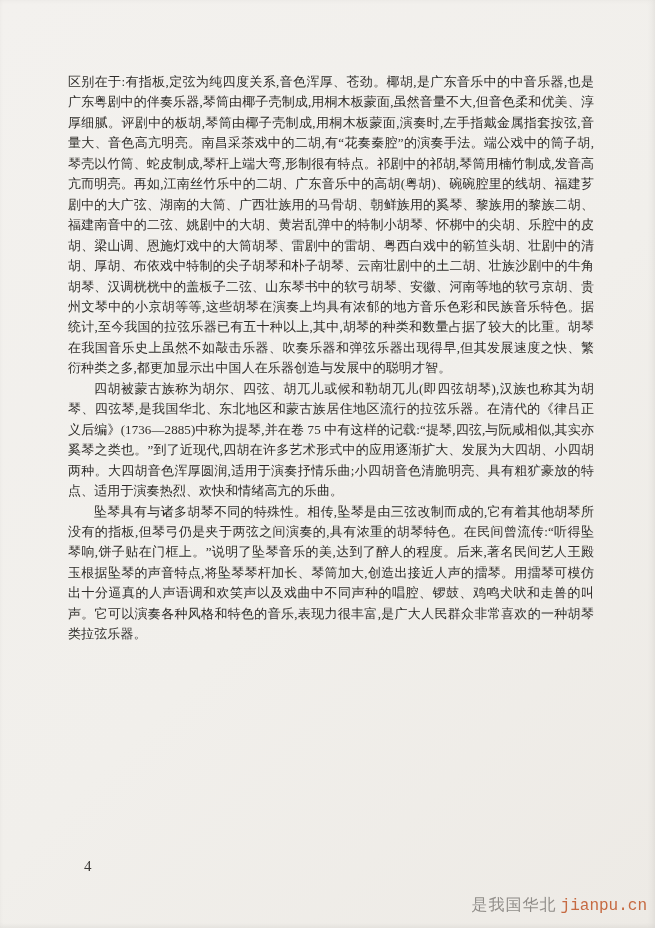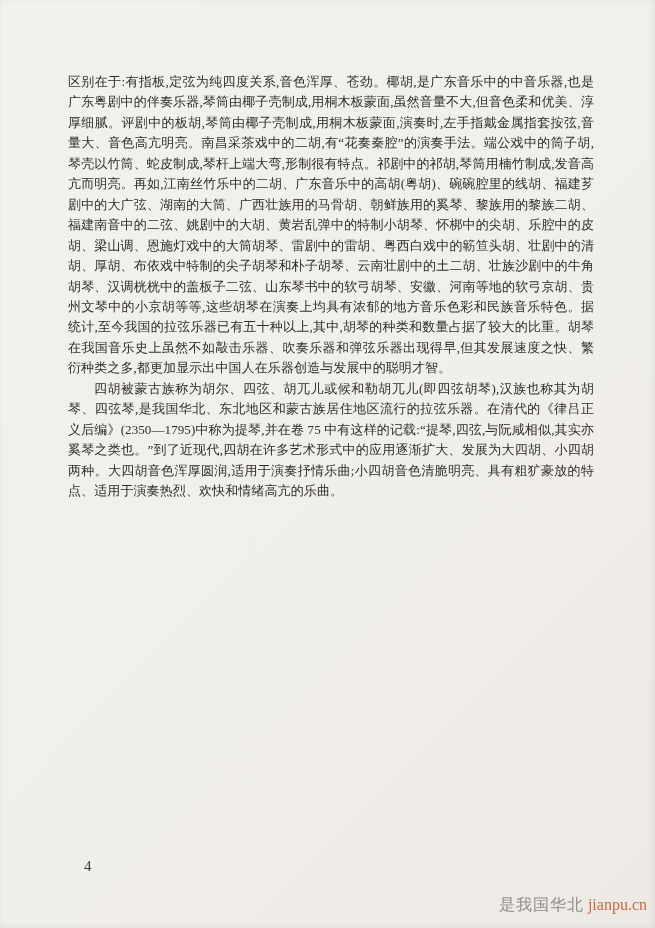--- a/index.html
+++ b/index.html
@@ -40,32 +40,33 @@
     position:absolute;
     right:8px;top:895px;
     font-size:16px;
     color:#908d89;
     letter-spacing:1px;
     white-space:nowrap;
   }
   .watermark .wm-url{
     color:#c66a42;
     letter-spacing:0;
-    font-family:Liberation Serif, serif;
+    font-family:Liberation Mono, monospace;
     margin-left:4px;
   }
 </style>
 </head>
 <body>
 
 <div class="page">
 
   <div class="text-block">
     <p class="para">区别在于:有指板,定弦为纯四度关系,音色浑厚、苍劲。椰胡,是广东音乐中的中音乐器,也是广东粤剧中的伴奏乐器,琴筒由椰子壳制成,用桐木板蒙面,虽然音量不大,但音色柔和优美、淳厚细腻。评剧中的板胡,琴筒由椰子壳制成,用桐木板蒙面,演奏时,左手指戴金属指套按弦,音量大、音色高亢明亮。南昌采茶戏中的二胡,有“花奏秦腔”的演奏手法。端公戏中的筒子胡,琴壳以竹筒、蛇皮制成,琴杆上端大弯,形制很有特点。祁剧中的祁胡,琴筒用楠竹制成,发音高亢而明亮。再如,江南丝竹乐中的二胡、广东音乐中的高胡(粤胡)、碗碗腔里的线胡、福建芗剧中的大广弦、湖南的大筒、广西壮族用的马骨胡、朝鲜族用的奚琴、黎族用的黎族二胡、福建南音中的二弦、姚剧中的大胡、黄岩乱弹中的特制小胡琴、怀梆中的尖胡、乐腔中的皮胡、梁山调、恩施灯戏中的大筒胡琴、雷剧中的雷胡、粤西白戏中的簕笪头胡、壮剧中的清胡、厚胡、布依戏中特制的尖子胡琴和朴子胡琴、云南壮剧中的土二胡、壮族沙剧中的牛角胡琴、汉调桄桄中的盖板子二弦、山东琴书中的软弓胡琴、安徽、河南等地的软弓京胡、贵州文琴中的小京胡等等,这些胡琴在演奏上均具有浓郁的地方音乐色彩和民族音乐特色。据统计,至今我国的拉弦乐器已有五十种以上,其中,胡琴的种类和数量占据了较大的比重。胡琴在我国音乐史上虽然不如敲击乐器、吹奏乐器和弹弦乐器出现得早,但其发展速度之快、繁衍种类之多,都更加显示出中国人在乐器创造与发展中的聪明才智。</p>
-    <p class="para indent">四胡被蒙古族称为胡尔、四弦、胡兀儿或候和勒胡兀儿(即四弦胡琴),汉族也称其为胡琴、四弦琴,是我国华北、东北地区和蒙古族居住地区流行的拉弦乐器。在清代的《律吕正义后编》(2350—1795)中称为提琴,并在卷 75 中有这样的记载:“提琴,四弦,与阮咸相似,其实亦奚琴之类也。”到了近现代,四胡在许多艺术形式中的应用逐渐扩大、发展为大四胡、小四胡两种。大四胡音色浑厚圆润,适用于演奏抒情乐曲;小四胡音色清脆明亮、具有粗犷豪放的特点、适用于演奏热烈、欢快和情绪高亢的乐曲。</p>
+    <p class="para indent">四胡被蒙古族称为胡尔、四弦、胡兀儿或候和勒胡兀儿(即四弦胡琴),汉族也称其为胡琴、四弦琴,是我国华北、东北地区和蒙古族居住地区流行的拉弦乐器。在清代的《律吕正义后编》(1736—2885)中称为提琴,并在卷 75 中有这样的记载:“提琴,四弦,与阮咸相似,其实亦奚琴之类也。”到了近现代,四胡在许多艺术形式中的应用逐渐扩大、发展为大四胡、小四胡两种。大四胡音色浑厚圆润,适用于演奏抒情乐曲;小四胡音色清脆明亮、具有粗犷豪放的特点、适用于演奏热烈、欢快和情绪高亢的乐曲。</p>
+    <p class="para indent">坠琴具有与诸多胡琴不同的特殊性。相传,坠琴是由三弦改制而成的,它有着其他胡琴所没有的指板,但琴弓仍是夹于两弦之间演奏的,具有浓重的胡琴特色。在民间曾流传:“听得坠琴响,饼子贴在门框上。”说明了坠琴音乐的美,达到了醉人的程度。后来,著名民间艺人王殿玉根据坠琴的声音特点,将坠琴琴杆加长、琴筒加大,创造出接近人声的擂琴。用擂琴可模仿出十分逼真的人声语调和欢笑声以及戏曲中不同声种的唱腔、锣鼓、鸡鸣犬吠和走兽的叫声。它可以演奏各种风格和特色的音乐,表现力很丰富,是广大人民群众非常喜欢的一种胡琴类拉弦乐器。</p>
   </div>
 
   <div class="page-number">4</div>
 
   <div class="watermark">
     <span class="wm-name">是我国华北</span><span class="wm-url">jianpu.cn</span>
   </div>
 
 </div>
 

